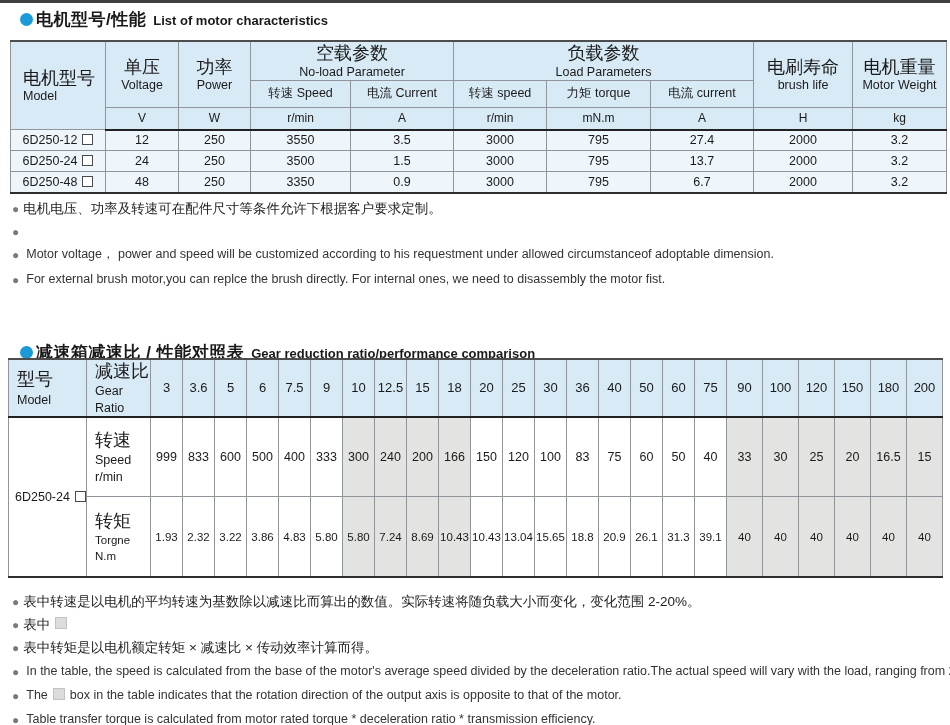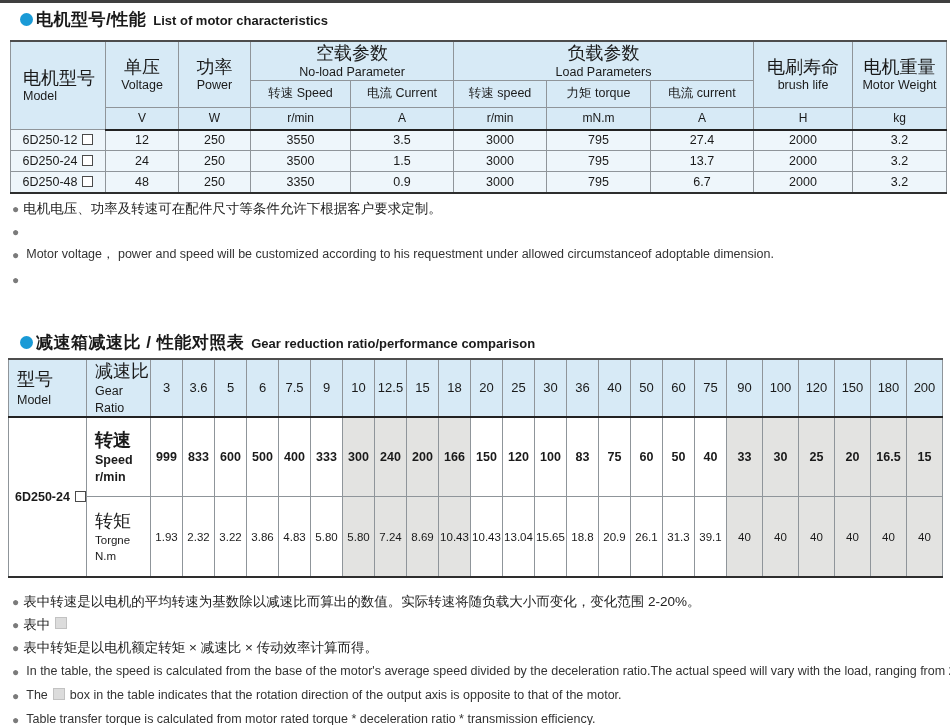--- a/index.html
+++ b/index.html
@@ -46,21 +46,21 @@
   
   .t2 { position:absolute; top:358px; left:8px; width:744px; }
   .t2 th { background:#d7eaf6; font-size:13px; height:50px; border-bottom:2px solid #222; }
   .t2 .hd-model, .t2 .hd-ratio { text-align:left; padding-left:8px; font-size:13px; line-height:1.3; }
   .t2 td { background:#fff; font-size:12px; height:80px; }
   .t2 td.gray { background:#e3e3e1; }
   .t2 .lbl { text-align:left; padding-left:8px; font-size:12.5px; line-height:1.35; }
   .t2 .model2 { font-size:12.5px; text-align:left; padding-left:6px; white-space:nowrap; }
   .t2 { border-top:2px solid #4d4d4d; border-bottom:2px solid #2e2e2e; }
   .t2 .torque-row td { font-size:11.5px; }
-  .t2 .speed-row td { font-size:12.5px;font-weight:bold; }
+  .t2 .speed-row td { font-size:12.5px; }
 </style>
 </head>
 <body>
 
 <div class="page">
   <div class="topbar"></div>
 
   <div class="sec-title" style="top:8px;">
     <span class="dot"></span>
     <span class="sec-zh">电机型号/性能</span>
@@ -177,24 +177,25 @@
       </div>
       <div class="note-line">
         <span class="bullet">●</span>
       </div>
       <div class="note-line en">
         <span class="bullet">●</span>
         <span>Motor voltage， power and speed will be customized according to his requestment under allowed circumstanceof adoptable dimension.</span>
       </div>
       <div class="note-line en">
         <span class="bullet">●</span>
+        <span>For external brush motor,you can replce the brush directly. For internal ones, we need to disassembly the motor fist.</span>
       </div>
     </div>
 
-  <div class="sec-title" style="top:331px;justify-content:space-between;">
+  <div class="sec-title" style="top:341px;justify-content:space-between;">
     <span class="dot"></span>
     <span class="sec-zh">减速箱减速比 / 性能对照表</span>
     <span class="sec-en">Gear reduction ratio/performance comparison</span>
   </div>
 
   <table class="t2">
     <colgroup>
       <col style="width:78px">
         <col style="width:64px">
       <col span="18" style="width:32px">

